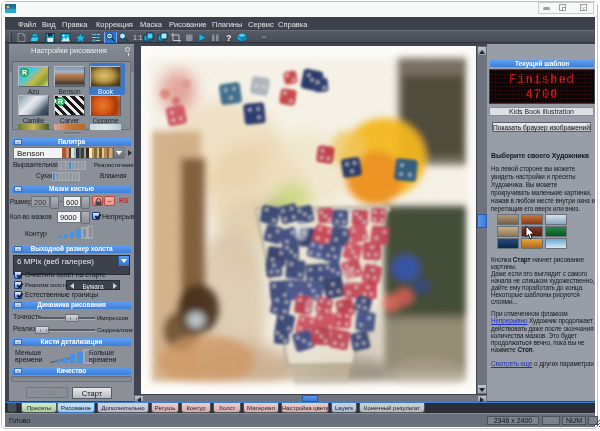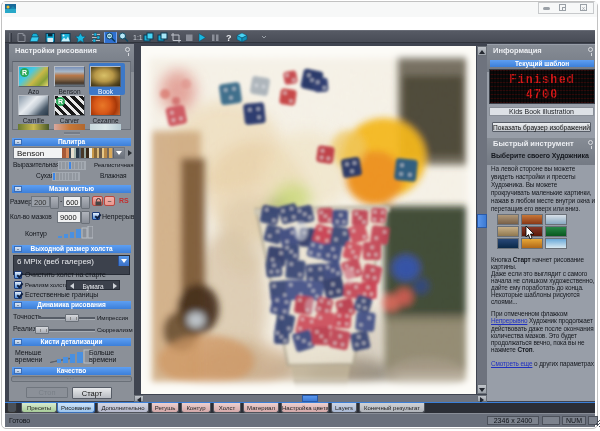--- a/index.html
+++ b/index.html
@@ -16,21 +16,21 @@
 #toolbar { left:5px; top:30px; width:590px; height:13px; background:linear-gradient(#565a64,#484c56); border-top:1px solid #686c76; border-bottom:1px solid #30343c; }
 
 #mainbg { left:5px; top:43px; width:590px; height:360px; background:#3f4450; }
 #painting { left:141px; top:46px; width:335px; height:348px; }
 #vscroll { left:477px; top:46px; width:10px; height:348px; }
 #hscroll { left:134px; top:395px; width:353px; height:7px; }
 .sbarrow { position:absolute; width:10px; height:10px; background:linear-gradient(#c0c4ca,#9aa0a8); border:1px solid #6a7078; color:#22262e; font-size:5px; text-align:center; line-height:9px; }
 #hscroll .sbarrow { height:7px; line-height:6px; }
 
 #lpanel { left:9px; top:44px; width:125px; height:357px; background:#8b9098; overflow:hidden; }
-.hdr { position:absolute; left:0; width:125px; height:27px; background:linear-gradient(#868c95,#747a84); color:#eceef2; font-size:7.5px; font-weight:bold; line-height:11px; padding-left:6px; }
+.hdr { position:absolute; left:0; width:125px; height:27px; background:linear-gradient(#868c95,#747a84); color:#eceef2; font-size:7.5px; font-weight:normal; line-height:11px; padding-left:22px; }
 .bluehdr { position:absolute; height:8px; background:linear-gradient(#5e9ff2,#3c7fd9); color:#fff; font-size:6.5px; font-weight:bold; line-height:8px; text-align:center; }
 .bluehdr .minus { position:absolute; left:2px; top:1px; width:8px; height:6px; background:linear-gradient(#dfe7f2,#a8c4e8); border:1px solid #3a6db8; font-size:6px; line-height:4px; color:#123; text-align:center; }
 .lbl { position:absolute; font-size:7px; color:#15181e; letter-spacing:-0.1px; }
 
 .tri-d { width:0; height:0; border-left:3px solid transparent; border-right:3px solid transparent; border-top:4px solid #fff; }
 .tri-u { width:0; height:0; border-left:3px solid transparent; border-right:3px solid transparent; border-bottom:4px solid #22262e; }
 .tri-dn { width:0; height:0; border-left:3px solid transparent; border-right:3px solid transparent; border-top:4px solid #22262e; }
 .tri-l { width:0; height:0; border-top:3px solid transparent; border-bottom:3px solid transparent; border-right:4px solid #22262e; }
 .tri-r { width:0; height:0; border-top:3px solid transparent; border-bottom:3px solid transparent; border-left:4px solid #22262e; }
 .pin { position:absolute; right:4px; top:2px; width:5px; height:5px; border:1px solid #d8dade; border-radius:50%; }
@@ -75,20 +75,31 @@
       <rect y="5" width="11" height="4" fill="#28a8c8"></rect>
       <circle cx="3" cy="3" r="1.5" fill="#f0c030"></circle>
       <path d="M5,5 L8,2 L11,5 Z" fill="#1888b0"></path>
     </svg>
   <div class="abs" style="left:538px;top:2px;width:56px;height:12px;border:1px solid #c8cacc;"></div>
   <div class="abs" style="left:543px;top:7px;width:7px;height:3px;background:#9aa0a6;border-radius:2px;"></div>
   <div class="abs" style="left:559px;top:4px;width:7px;height:7px;border:1px solid #9aa0a6;">
       <div style="position:absolute;left:2px;top:2px;width:3px;height:3px;border-left:1px solid #9aa0a6;border-top:1px solid #9aa0a6;"></div>
     </div>
   <div class="abs" style="left:580px;top:4px;width:7px;height:7px;border:1px solid #9aa0a6;color:#9aa0a6;font-size:6px;line-height:6px;text-align:center;">x</div>
+  <div class="abs" id="menubar">
+    <span style="left:13px">Файл</span>
+      <span style="left:37px">Вид</span>
+      <span style="left:57px">Правка</span>
+      <span style="left:91px">Коррекция</span>
+      <span style="left:135px">Маска</span>
+      <span style="left:164px">Рисование</span>
+      <span style="left:207px">Плагины</span>
+      <span style="left:243px">Сервис</span>
+      <span style="left:273px">Справка</span>
+  </div>
   <div class="abs" id="toolbar">
     <div style="position:absolute;left:4px;top:2px;width:3px;height:9px;border-left:1px solid #6a6e78;border-right:1px solid #343842;"></div>
     <svg style="position:absolute;left:11px;top:1px;" width="250" height="11" viewBox="0 0 250 11">
 
       <g stroke="#8a8e98" fill="none">
           <path d="M2,1.5 h5 l2,2 v6 h-7 z"></path>
           <path d="M7,1.5 v2 h2"></path>
         </g>
 
       <g>
@@ -774,32 +785,30 @@
 
     <div class="bluehdr" style="left:3px;top:323px;width:119px;"><span class="minus">-</span>Качество</div>
     <div class="abs" style="left:2px;top:332px;width:121px;height:6px;background:linear-gradient(#7d838c,#8b9098);border:1px solid #6a7078;border-radius:2px;">
         <span style="position:absolute;left:55px;top:-3px;font-size:6px;color:#5a606a;letter-spacing:1px;">...</span>
       </div>
 
     <div class="abs" style="left:17px;top:343px;width:42px;height:11px;background:#8b9098;border:1px solid #70767e;border-radius:1px;font-size:7.5px;color:#7a8088;text-align:center;line-height:10px;">Стоп</div>
     <div class="abs" style="left:63px;top:343px;width:40px;height:12px;background:linear-gradient(#e8eaec,#b8bcc2);border:1px solid #565c66;border-radius:1px;font-size:7.5px;color:#111;text-align:center;line-height:11px;">Старт</div>
   </div>
   <div class="abs" id="rpanel">
-    <div class="hdr" style="top:1px;width:110px;">Информация <span class="pin"></span></div>
     <div class="bluehdr" style="left:3px;top:16px;width:104px;height:7px;line-height:7px;font-size:6.5px;">Текущий шаблон</div>
 
     <div class="abs" style="left:2px;top:25px;width:106px;height:35px;background:#0a0a0a;border:1px solid #3a3f48;overflow:hidden;">
       <div style="position:absolute;inset:0;background:repeating-linear-gradient(180deg, rgba(90,10,10,0.45) 0 1px, rgba(20,0,0,0) 1px 4px);"></div>
       <div style="position:absolute;left:0;right:0;top:3px;text-align:center;font-family:'Liberation Mono',monospace;font-weight:bold;font-size:12px;color:#d41818;letter-spacing:1px;">Finished</div>
       <div style="position:absolute;left:0;right:0;top:18px;text-align:center;font-family:'Liberation Mono',monospace;font-weight:bold;font-size:12px;color:#d41818;letter-spacing:1px;">4700</div>
       <div style="position:absolute;inset:0;background:repeating-linear-gradient(90deg, rgba(0,0,0,0.5) 0 1px, rgba(0,0,0,0) 1px 3px);"></div>
     </div>
     <div class="abs" style="left:2px;top:63px;width:105px;height:9px;background:#dde1e6;border:1px solid #8a9099;font-size:7px;color:#1a1d22;text-align:center;line-height:8px;">Kids Book illustration</div>
     <div class="abs" style="left:5px;top:78px;width:99px;height:10px;background:linear-gradient(#eceef0,#c0c4ca);border:1px solid #565c66;border-radius:1px;font-size:6.6px;color:#111;text-align:center;line-height:9px;white-space:nowrap;">Показать браузер изображений</div>
-    <div class="hdr" style="top:94px;width:110px;">Быстрый инструмент <span class="pin"></span></div>
     <span class="lbl" style="left:4px;top:108px;font-weight:bold;font-size:7px;white-space:nowrap;">Выберите своего Художника</span>
     <div class="lbl" style="left:4px;top:121px;width:108px;font-size:6.4px;line-height:8.1px;white-space:nowrap;">На левой стороне вы можете<br>увидеть настройки и пресеты<br>Художника. Вы можете<br>прокручивать маленькие картинки,<br>нажав в любом месте внутри окна и<br>перетащив его вверх или вниз.</div>
 
     <div class="abs" style="left:10px;top:170px;width:71px;height:36px;">
       <div class="mini" style="left:0;top:0;background:linear-gradient(#b09878,#786048);"></div>
       <div class="mini" style="left:24px;top:0;background:linear-gradient(#c87838,#883818);"></div>
       <div class="mini" style="left:48px;top:0;background:linear-gradient(#d8e0e8,#88a8c0);"></div>
       <div class="mini" style="left:0;top:12px;background:linear-gradient(#c8b088,#907850);"></div>
       <div class="mini" style="left:24px;top:12px;background:linear-gradient(#883828,#581808);"></div>
       <div class="mini" style="left:48px;top:12px;background:linear-gradient(#288848,#08581f);"></div>

